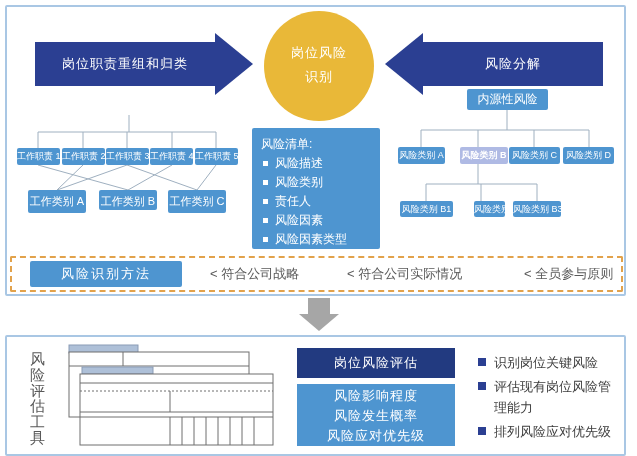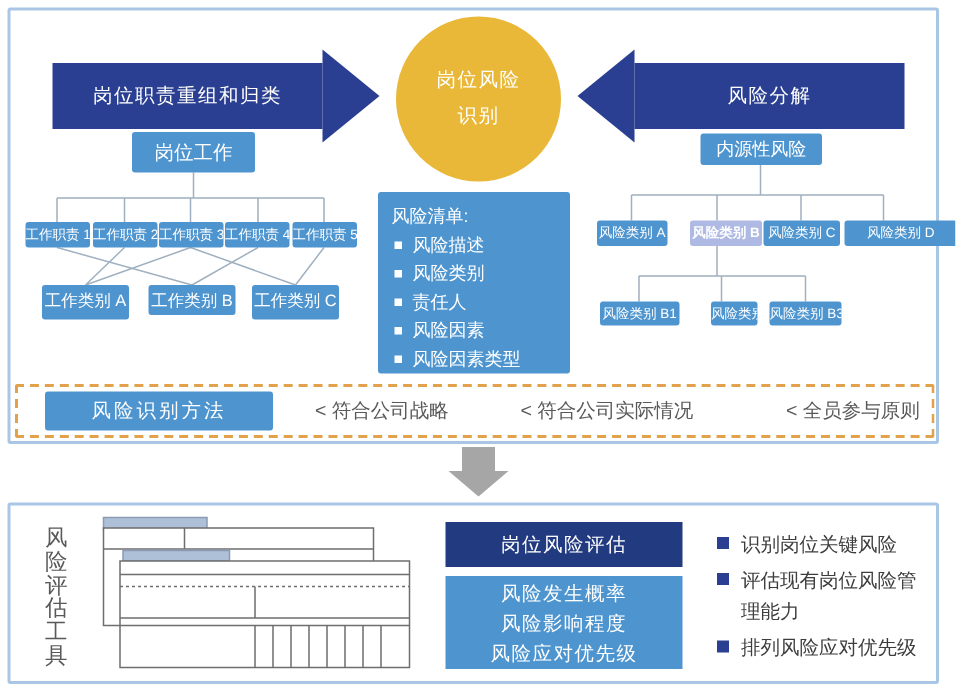--- a/index.html
+++ b/index.html
@@ -69,21 +69,20 @@
   <div class="abs tri-l" style="left:385px;top:33px;"></div>
   <div class="abs shaft" style="left:423px;top:42px;width:180px;height:44px;">
     <span>风险分解</span>
   </div>
 
   <div class="abs circle" style="left:264px;top:11px;width:110px;height:110px;">
     <div>岗位风险</div>
     <div>识别</div>
   </div>
 
-  <div class="abs bluebox" style="left:88px;top:88px;width:82px;height:27px;font-size:13px;line-height:27px;">岗位工作</div>
 
   <div class="abs bluebox duty" style="left:17px;top:148px;width:43px;height:17px;">工作职责 1</div>
   <div class="abs bluebox duty" style="left:62px;top:148px;width:43px;height:17px;">工作职责 2</div>
   <div class="abs bluebox duty" style="left:106px;top:148px;width:43px;height:17px;">工作职责 3</div>
   <div class="abs bluebox duty" style="left:150px;top:148px;width:43px;height:17px;">工作职责 4</div>
   <div class="abs bluebox duty" style="left:195px;top:148px;width:43px;height:17px;">工作职责 5</div>
 
   <div class="abs bluebox cat" style="left:28px;top:190px;width:58px;height:23px;">工作类别 A</div>
   <div class="abs bluebox cat" style="left:99px;top:190px;width:58px;height:20px;">工作类别 B</div>
   <div class="abs bluebox cat" style="left:168px;top:190px;width:58px;height:23px;">工作类别 C</div>
@@ -110,21 +109,21 @@
       </div>
     <div class="rl-item">
       <span class="sq"></span>
       <span>风险因素类型</span>
       </div>
   </div>
 
   <div class="abs bluebox duty" style="left:398px;top:147px;width:47px;height:17px;">风险类别 A</div>
   <div class="abs bluebox duty lavbox" style="left:460px;top:147px;width:48px;height:17px;font-weight:bold;">风险类别 B</div>
   <div class="abs bluebox duty" style="left:509px;top:147px;width:51px;height:17px;">风险类别 C</div>
-  <div class="abs bluebox duty" style="left:563px;top:147px;width:75px;height:17px;">风险类别 D</div>
+  <div class="abs bluebox duty" style="left:563px;top:147px;width:51px;height:17px;">风险类别 D</div>
 
   <div class="abs bluebox sub" style="left:400px;top:201px;width:53px;height:16px;">风险类别 B1</div>
   <div class="abs bluebox sub" style="left:474px;top:201px;width:31px;height:16px;">风险类别 B2</div>
   <div class="abs bluebox sub" style="left:513px;top:201px;width:48px;height:16px;">风险类别 B3</div>
 
   <div class="abs dashedbox" style="left:10px;top:256px;width:609px;height:32px;"></div>
   <div class="abs principle" style="left:210px;top:261px;">&lt; 符合公司战略</div>
   <div class="abs bluebox" style="left:30px;top:261px;width:152px;height:26px;font-size:13px;line-height:26px;letter-spacing:2px;">风险识别方法</div>
   <div class="abs principle" style="left:347px;top:261px;">&lt; 符合公司实际情况</div>
   <div class="abs principle" style="left:524px;top:261px;">&lt; 全员参与原则</div>
@@ -146,22 +145,22 @@
       <path d="M20,43 H213"></path>
       <path d="M20,51 H213" stroke-dasharray="2,2"></path>
       <path d="M110,51 V72 M20,72 H213 M20,77 H213"></path>
       <path d="M110,77 V105 M122,77 V105 M134,77 V105 M146,77 V105 M158,77 V105 M170,77 V105 M182,77 V105 M194,77 V105"></path>
     </g>
   </svg>
 
   <div class="abs atitle" style="left:297px;top:348px;width:158px;height:30px;">岗位风险评估</div>
 
   <div class="abs alist" style="left:297px;top:384px;width:158px;height:62px;">
+    <div>风险影响程度</div>
     <div>风险发生概率</div>
-    <div>风险影响程度</div>
     <div>风险应对优先级</div>
   </div>
 
   <div class="abs" style="left:478px;top:352px;width:142px;">
     <div class="out-item">
       <span class="sq"></span>
       <span class="txt">识别岗位关键风险</span>
       </div>
     <div class="out-item">
       <span class="sq"></span>

